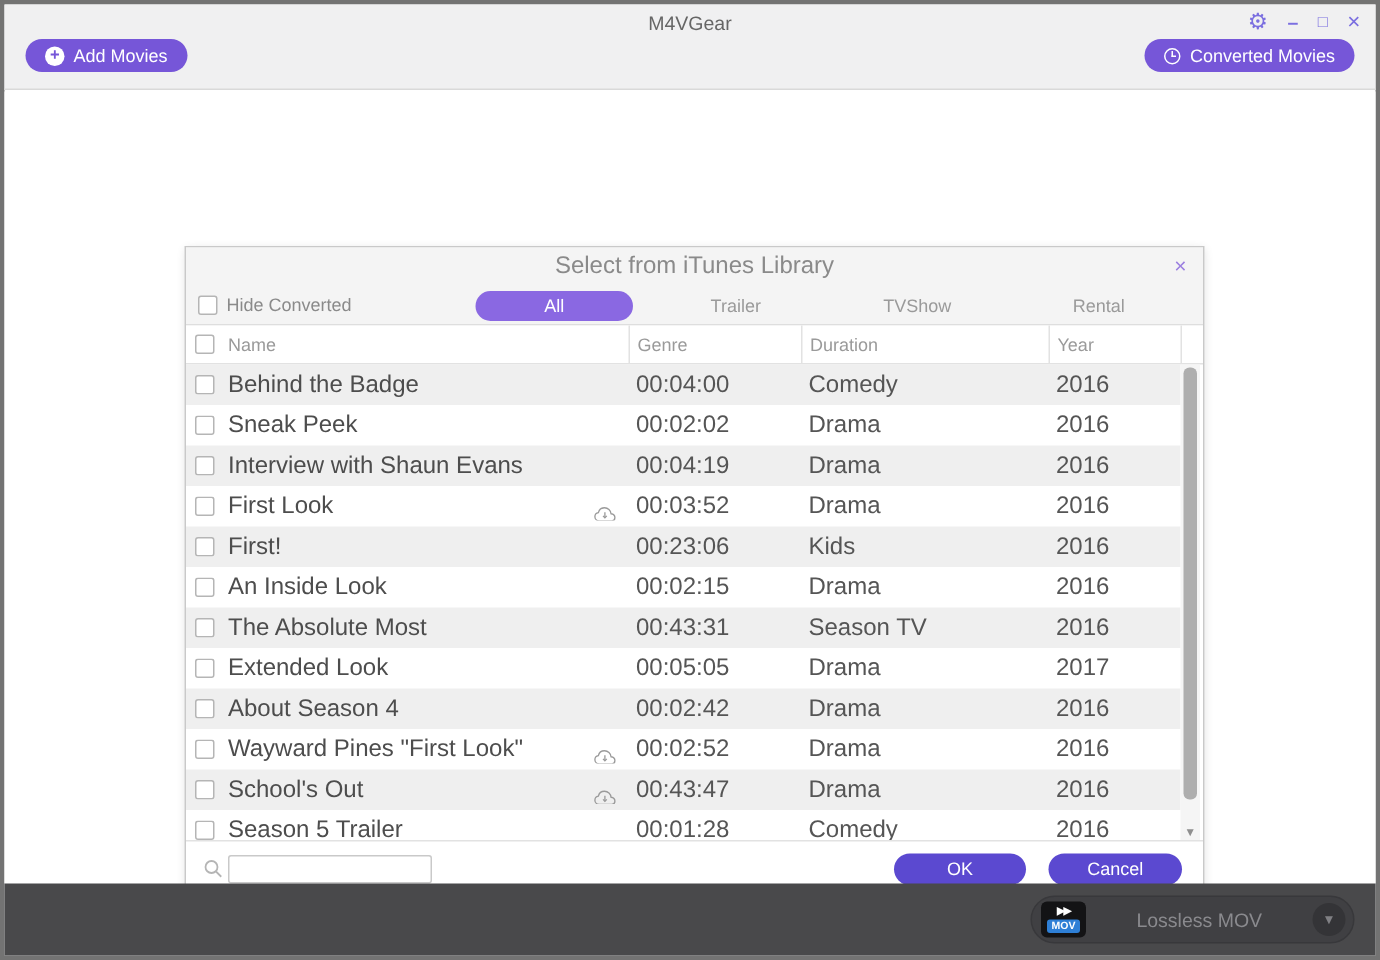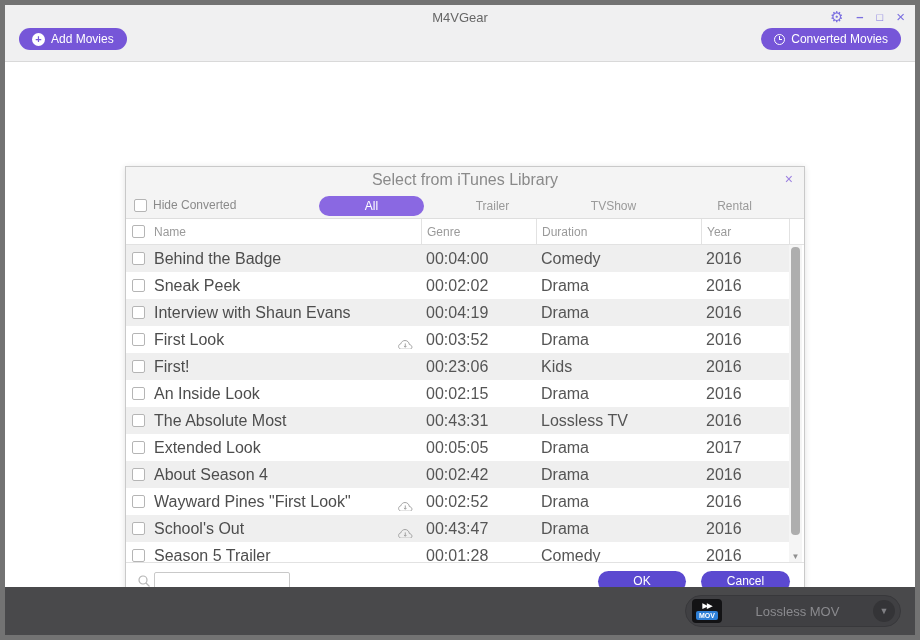--- a/index.html
+++ b/index.html
@@ -1,17 +1,17 @@
 <!DOCTYPE html>
 <html><head>
 <meta charset="utf-8">
 <style>
   * { margin:0; padding:0; box-sizing:border-box; }
   body { width:920px; height:640px; font-family:"Liberation Sans", sans-serif; overflow:hidden; background:#fff; }
-  .window { position:relative; width:920px; height:640px; background:#fff; border:5px solid #737373; }
+  .window { position:relative; width:920px; height:640px; background:#fff; border:3px solid #737373; }
 
   
   .app-header { position:absolute; top:0; left:0; right:0; height:57px; background:#f0f0f1; border-bottom:1px solid #d9d9d9; }
   .app-title { position:absolute; top:5px; left:0; width:100%; text-align:center; font-size:13px; color:#666; }
   .controls { position:absolute; top:4px; right:10px; display:flex; align-items:center; gap:13px; color:#7b6fe0; }
   .ctrl { cursor:default; font-size:13px; line-height:16px; }
   .ctrl.gear { font-size:15px; }
   .ctrl.min { font-weight:bold; }
   .ctrl.max { font-size:11px; font-weight:bold; }
   .ctrl.close { font-size:15px; }
@@ -228,21 +228,21 @@
 
   <div class="row alt">
     <span class="cell check">
               <span class="cb"></span>
             </span>
     <span class="cell name">
       <span class="txt">The Absolute Most</span>
       
     </span>
     <span class="cell duration">00:43:31</span>
-    <span class="cell genre">Lossless TV</span>
+    <span class="cell genre">Season TV</span>
     <span class="cell year">2016</span>
   </div>
 
   <div class="row">
     <span class="cell check">
               <span class="cb"></span>
             </span>
     <span class="cell name">
       <span class="txt">Extended Look</span>
       

